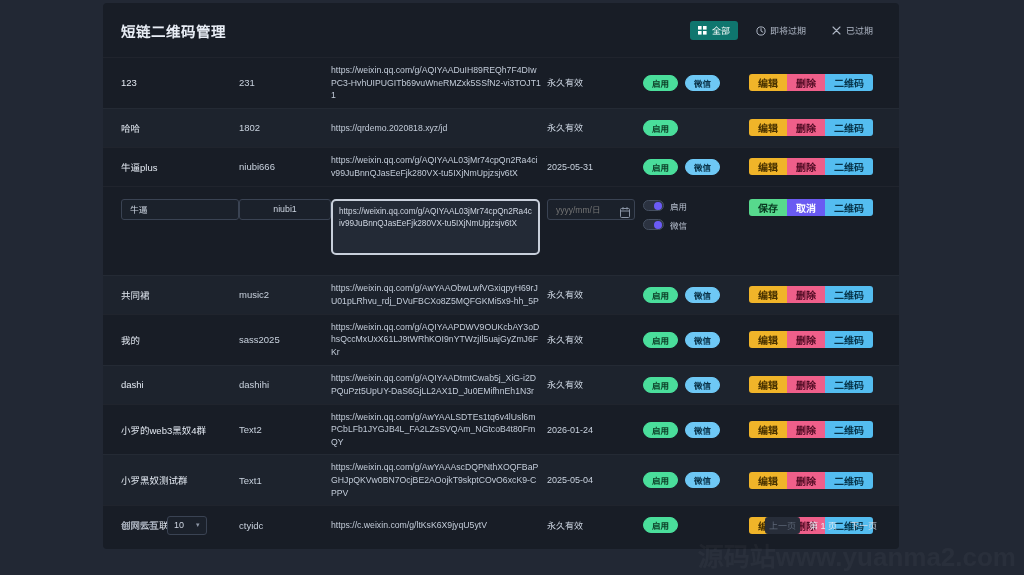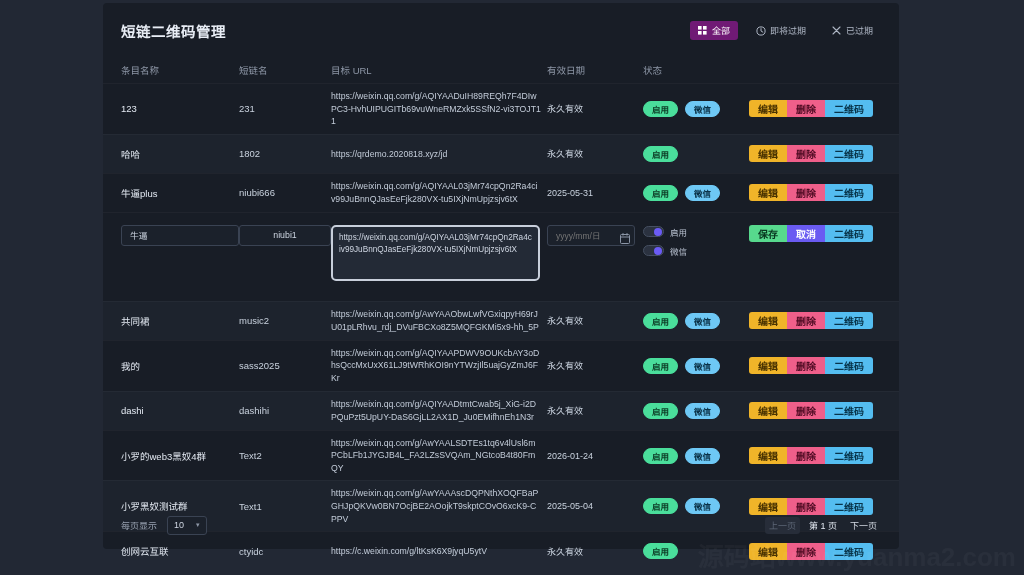--- a/index.html
+++ b/index.html
@@ -35,21 +35,21 @@
   .filters { display: flex; align-items: center; gap: 10px; }
   .filter-btn {
     display: inline-flex; align-items: center; gap: 5px;
     height: 19px; padding: 0 8px;
     border-radius: 3px;
     font-size: 9px; color: #aeb6c4;
     background: transparent; border: none;
     cursor: pointer; white-space: nowrap;
     font-family: inherit;
   }
-  .filter-btn.active { background: #701a75; color: #ffffff; }
+  .filter-btn.active { background: #0f766e; color: #ffffff; }
   .fi { display: inline-block; width: 9px; height: 9px; flex: 0 0 auto; position: relative; }
   .fi svg { display: block; }
 
   
   .table { width: 100%; }
   .thead {
     display: flex; align-items: center;
     height: 26px;
     padding: 0 18px;
     font-size: 9.5px; color: #8d96a6;
@@ -237,28 +237,20 @@
           </svg>
         </span>
         <span>已过期</span>
       </button>
 
     </div>
   </div>
 
   <div class="table">
 
-    <div class="thead">
-      <div class="cell col-name">条目名称</div>
-      <div class="cell col-short">短链名</div>
-      <div class="cell col-url">目标 URL</div>
-      <div class="cell col-date">有效日期</div>
-      <div class="cell col-state">状态</div>
-      <div class="cell col-act"></div>
-    </div>
 
     <div id="rows-container">
         <div class="row">
           <div class="cell col-name cell-name">123</div>
           <div class="cell col-short cell-short">231</div>
           <div class="cell col-url cell-url">https://weixin.qq.com/g/AQIYAADuIH89REQh7F4DIwPC3-HvhUIPUGITb69vuWneRMZxk5SSfN2-vi3TOJT11</div>
           <div class="cell col-date cell-date">永久有效</div>
           <div class="cell col-state">
             <div class="badges">
               <span class="badge badge-enabled">启用</span>

